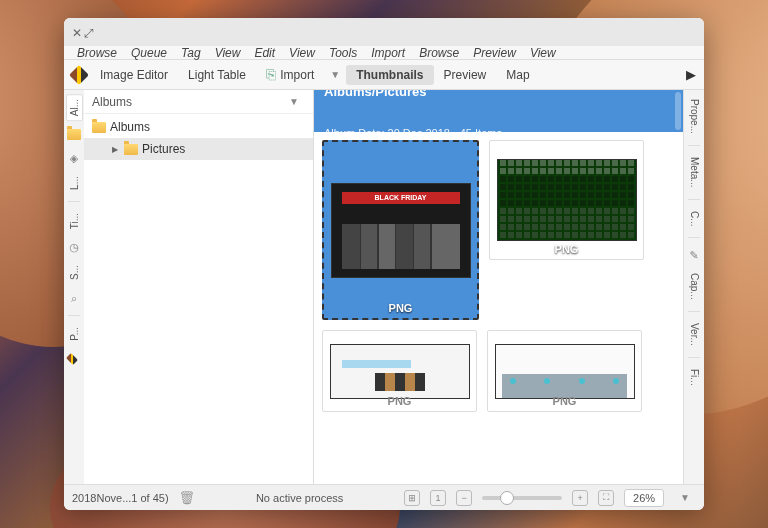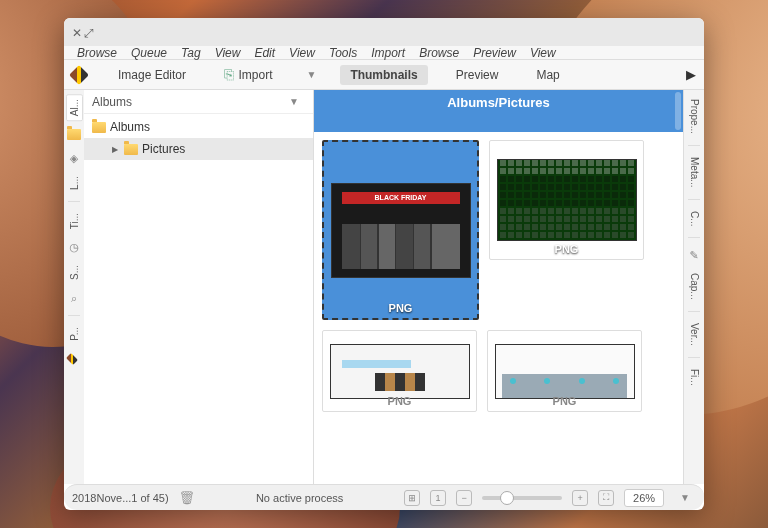--- a/index.html
+++ b/index.html
@@ -8,21 +8,21 @@
   .rock{position:absolute;border-radius:50%;}
   .r1{width:300px;height:400px;background:radial-gradient(ellipse at 30% 30%,#d4936a,#8b4a2b);left:-120px;top:-50px;transform:rotate(-15deg);}
   .r2{width:400px;height:500px;background:radial-gradient(ellipse at 70% 30%,#e8b58a,#b56b3a);right:-150px;top:-80px;transform:rotate(20deg);}
   .r3{width:350px;height:200px;background:radial-gradient(ellipse,#c87a5a,#7a3a2a);bottom:-80px;left:50px;}
   .window{position:absolute;left:64px;top:18px;width:640px;height:492px;background:#fff;border-radius:6px;box-shadow:0 8px 30px rgba(0,0,0,0.4);display:flex;flex-direction:column;overflow:hidden;}
   .titlebar{height:28px;background:#e8e8e8;display:flex;align-items:center;font-size:12px;color:#444;position:relative;padding:0 8px;}
   .titlebar-title{flex:1;text-align:center;font-weight:600;color:#333;}
   .tb-ico{width:12px;height:12px;cursor:pointer;color:#666;}
   .menubar{height:14px;background:#f7f7f7;border-bottom:1px solid #ddd;display:flex;align-items:center;padding:0 6px;font-size:12px;color:#444;font-style:italic;}
   .menubar span{padding:0 7px;cursor:pointer;}
-  .toolbar{height:30px;background:#f7f7f7;border-bottom:1px solid #ddd;display:flex;align-items:center;padding:0 8px;font-size:12px;color:#444;gap:18px;}
+  .toolbar{height:30px;background:#f7f7f7;border-bottom:1px solid #ddd;display:flex;align-items:center;padding:0 8px;font-size:12px;color:#444;gap:0;}
   .brush{width:14px;height:14px;background:linear-gradient(135deg,#8b4a2b 40%,#ffc800 40%,#ffc800 60%,#333 60%);border-radius:2px;transform:rotate(-45deg);margin-right:4px;}
   .tbtn{padding:3px 10px;border-radius:3px;cursor:pointer;}
   .tbtn.imp{display:flex;align-items:center;gap:4px;}
   .tbtn.active{background:#e0e0e0;font-weight:bold;}
   .tarrow{color:#888;font-size:10px;padding:0 6px;}
   .tfill{flex:1;}
   .rarrow{font-size:13px;color:#333;cursor:pointer;}
   .body{flex:1;display:flex;background:#f3f3f3;overflow:hidden;}
   .ltabs,.rtabs{width:20px;background:#f3f3f3;display:flex;flex-direction:column;align-items:center;padding-top:4px;gap:2px;}
   .vtab{writing-mode:vertical-rl;font-size:10px;color:#555;padding:4px 2px;border:1px solid transparent;border-radius:2px;cursor:pointer;white-space:nowrap;}
@@ -36,42 +36,42 @@
   .tree{flex:1;padding-top:2px;font-size:12px;color:#333;overflow:auto;}
   .trow{height:22px;display:flex;align-items:center;padding-left:8px;gap:4px;cursor:pointer;}
   .trow.selected{background:#e8e8e8;}
   .trow.child{padding-left:28px;}
   .folder{width:14px;height:11px;background:linear-gradient(#ffd970,#f0b94a);border-radius:1px;position:relative;}
   .folder::before{content:"";position:absolute;top:-3px;left:0;width:5px;height:3px;background:#f0b94a;border-radius:1px 1px 0 0;}
   .tri{font-size:8px;color:#666;width:8px;}
   .search{padding:6px;}
   .search input{width:100%;height:24px;border:1px solid #ccc;border-radius:3px;padding:0 8px;font-size:12px;color:#888;outline:none;}
   .mainpanel{flex:1;display:flex;flex-direction:column;border-right:1px solid #ddd;background:#fff;}
-  .mp-head{height:42px;background:#4a90d9;color:#fff;padding:5px 10px;display:flex;flex-direction:row;justify-content:center;position:relative;gap:28px;}
+  .mp-head{height:42px;background:#4a90d9;color:#fff;padding:5px 10px;display:flex;flex-direction:column;justify-content:center;position:relative;gap:28px;}
   .mp-head .t1{font-size:13px;font-weight:600;}
   .mp-head .t2{font-size:11px;opacity:0.9;}
   .mp-scroll{position:absolute;right:2px;top:2px;width:6px;height:38px;background:rgba(255,255,255,0.3);border-radius:3px;}
   .grid{flex:1;overflow:auto;padding:8px;display:flex;flex-wrap:wrap;gap:10px;align-content:flex-start;}
   .thumb{width:155px;height:120px;border:1px solid #ddd;border-radius:2px;display:flex;align-items:center;justify-content:center;position:relative;background:#fff;}
   .thumb.selected{border:2px dashed #333;background:#4a90d9;width:157px;height:180px;}
   .timg{width:140px;height:82px;border:1px solid #333;position:relative;display:flex;align-items:center;justify-content:center;overflow:hidden;}
   .thumb.selected .timg{width:140px;height:95px;}
   .badge{position:absolute;bottom:4px;left:50%;transform:translateX(-50%);font-size:11px;font-weight:700;color:#fff;text-shadow:0 1px 2px rgba(0,0,0,0.8);}
   .timg.s1{background:#1a1a1a;}
   .timg.s1::before{content:"";position:absolute;top:8px;left:10px;right:10px;height:12px;background:#c42626;}
   .timg.s1::after{content:"";position:absolute;bottom:8px;left:10px;right:10px;height:45px;background:linear-gradient(90deg,#444 0 15%,#333 15% 16%,#555 16% 30%,#333 30% 31%,#666 31% 45%,#333 45% 46%,#444 46% 60%,#333 60% 61%,#555 61% 75%,#333 75% 76%,#666 76% 100%);}
   .timg.s2{background:#0a2a0a;background-image:repeating-linear-gradient(0deg,#0a3a0a 0 2px,transparent 2px 8px),repeating-linear-gradient(90deg,#0a3a0a 0 2px,transparent 2px 8px),linear-gradient(#4a6a4a 20%,transparent 20% 60%,#2a4a2a 60%);}
   .timg.s3{background:#f5f5f5;}
   .timg.s3::before{content:"";position:absolute;top:30%;left:8%;width:50%;height:8px;background:#a8d8f0;}
   .timg.s3::after{content:"";position:absolute;bottom:12%;left:50%;transform:translateX(-50%);width:50px;height:18px;background:linear-gradient(90deg,#333 0 20%,#b8864a 20% 40%,#333 40% 60%,#b8864a 60% 80%,#333 80%);}
   .timg.s4{background:#fafafa;}
   .timg.s4::before{content:"";position:absolute;top:55%;left:5%;right:5%;height:35px;background:#9aaab5;}
   .timg.s4 .dots{position:absolute;top:63%;left:0;right:0;display:flex;justify-content:space-around;}
   .timg.s4 .dots i{width:6px;height:6px;background:#4ac0d0;border-radius:50%;}
-  .statusbar{height:26px;background:#f0f0f0;border-top:1px solid #ddd;display:flex;align-items:center;padding:0 8px;font-size:11px;color:#555;gap:10px;border-radius:13px;}
+  .statusbar{height:26px;background:#f0f0f0;border-top:1px solid #ddd;display:flex;align-items:center;padding:0 8px;font-size:11px;color:#555;gap:10px;}
   .sbfill{flex:1;}
   .sbico{width:16px;height:16px;border:1px solid #bbb;border-radius:3px;display:flex;align-items:center;justify-content:center;font-size:9px;color:#888;cursor:pointer;}
   .slider{width:80px;height:4px;background:#ccc;border-radius:2px;position:relative;cursor:pointer;}
   .slider-h{position:absolute;left:18px;top:-5px;width:14px;height:14px;border-radius:50%;background:#fff;border:1px solid #aaa;}
   .zoombox{border:1px solid #ccc;padding:2px 8px;border-radius:3px;background:#fff;display:flex;align-items:center;gap:6px;}
   .trash{color:#999;font-size:13px;cursor:pointer;}
 </style>
 </head>
 <body>
 
@@ -98,20 +98,21 @@
    <span>Tools</span>
    <span>Import</span>
    <span>Browse</span>
    <span>Preview</span>
    <span>View</span>
  </div>
 
  <div class="toolbar">
    <span class="brush"></span>
    <span class="tbtn">Image Editor</span>
+   <span class="tbtn">Light Table</span>
    <span class="tbtn imp">
      <span style="font-size:13px;color:#6a8">⎘</span>
      <span>Import</span>
    </span>
    <span class="tarrow">▼</span>
    <span class="tbtn active">Thumbnails</span>
    <span class="tbtn">Preview</span>
    <span class="tbtn">Map</span>
    <span class="tfill"></span>
    <span class="rarrow">▶</span>
@@ -152,20 +153,21 @@
          <span class="tri">▶</span>
          <span class="folder"></span>
          <span>Pictures</span>
        </div>
      </div>
    </div>
 
    <div class="mainpanel">
      <div class="mp-head">
        <div class="t1">Albums/Pictures</div>
+       <div class="t2">Album Date: 20 Dec 2018 - 45 Items</div>
        <div class="mp-scroll"></div>
      </div>
      <div class="grid">
        <div class="thumb selected">
          <div class="timg s1">
            <span style="position:absolute;top:10px;color:#fff;font-size:7px;font-weight:700">BLACK FRIDAY</span>
          </div>
          <span class="badge">PNG</span>
        </div>
        <div class="thumb">

